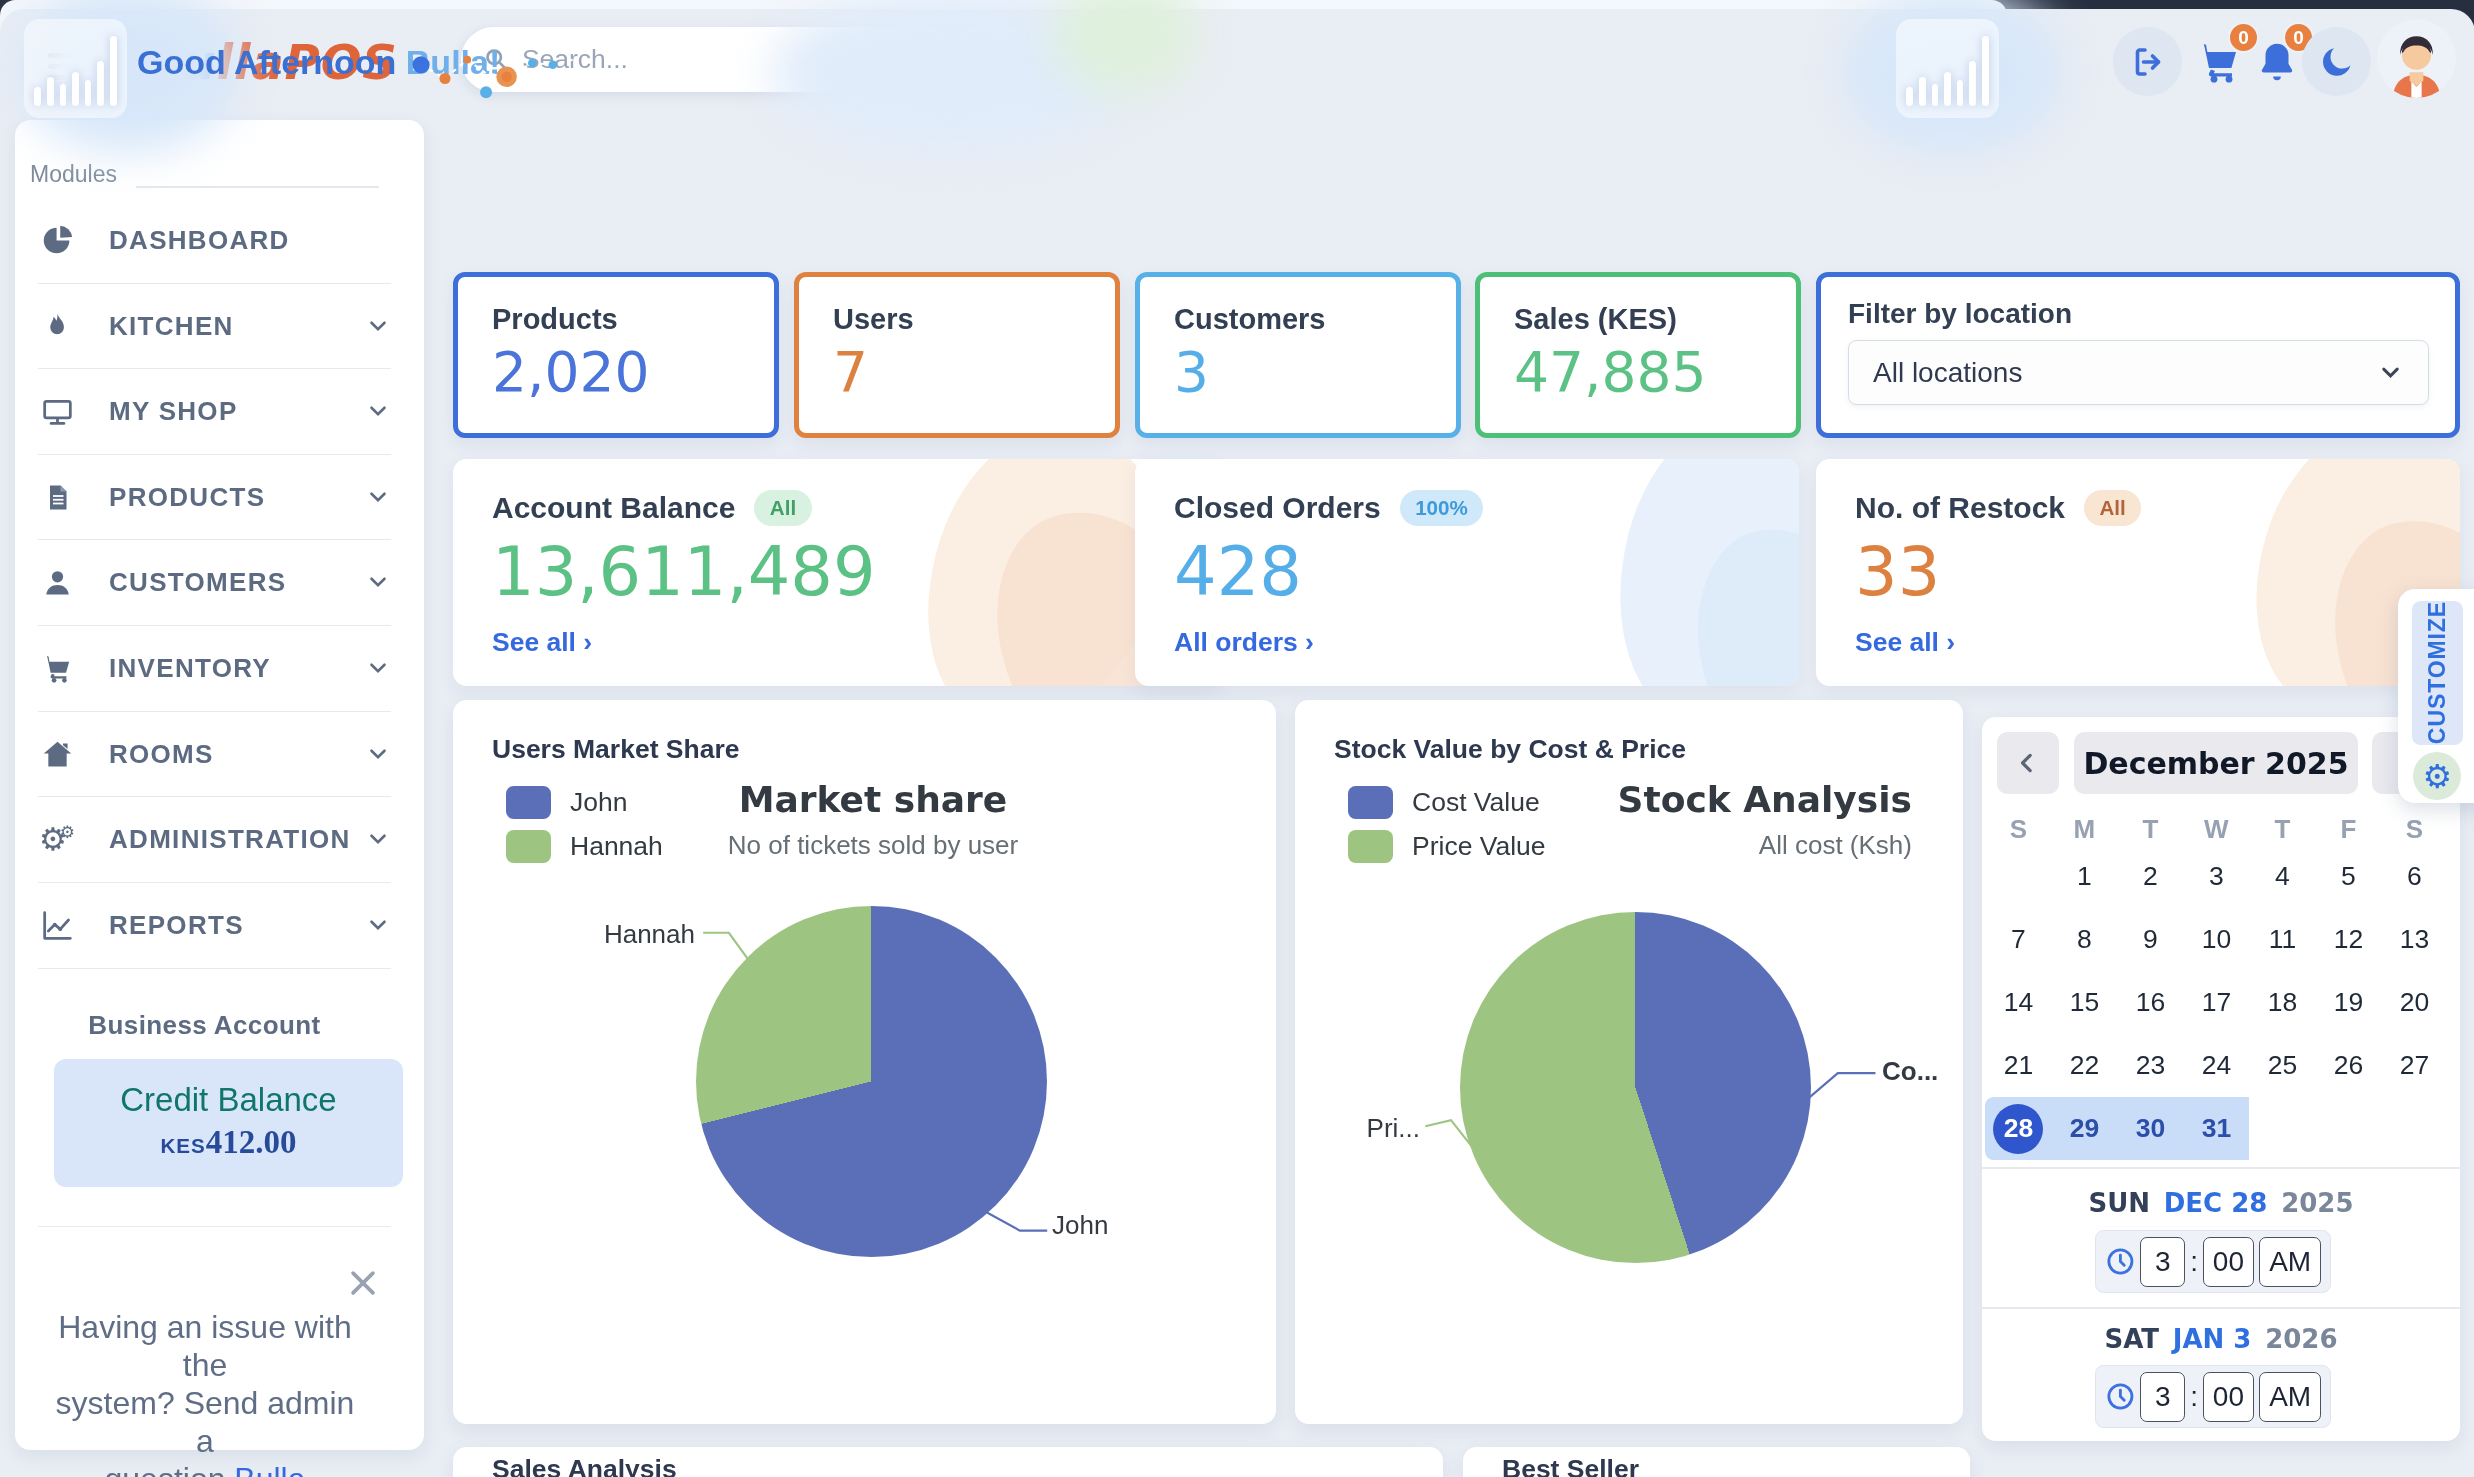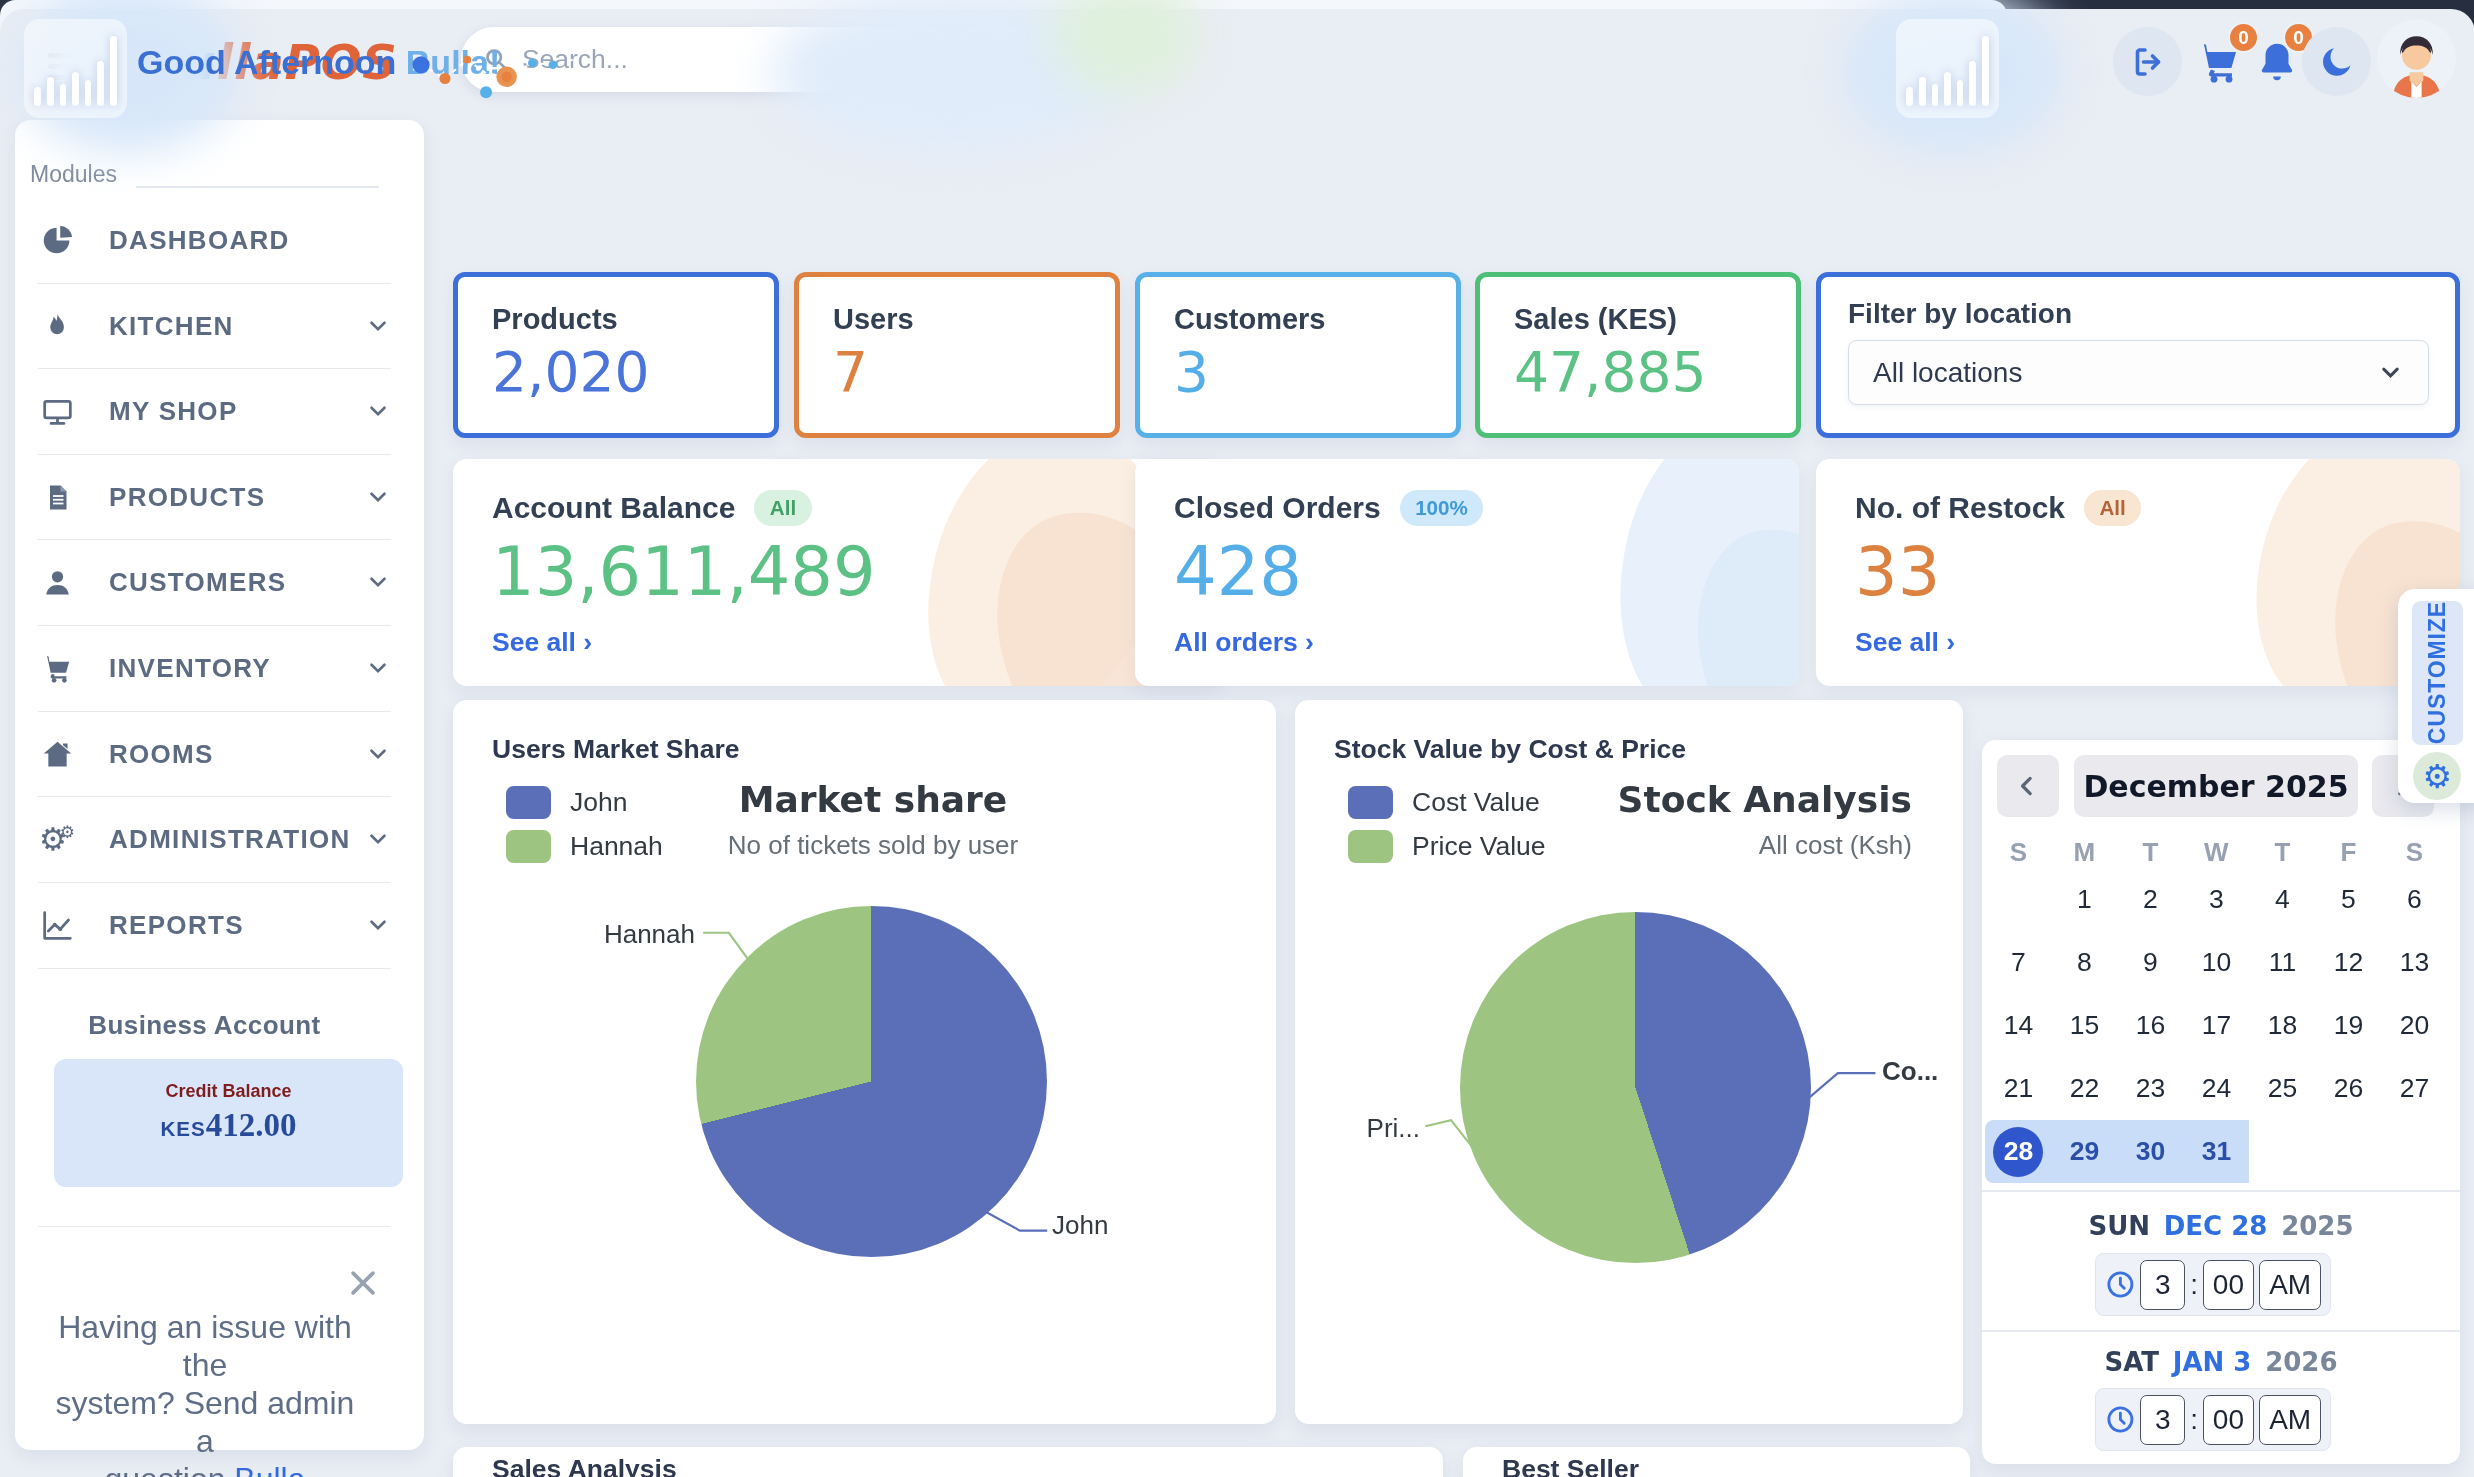--- a/index.html
+++ b/index.html
@@ -25,21 +25,21 @@
   .sidebar { left:15.4px; top:120px; width:409px; height:1330px; border-radius:15.4px; }
   .modules { position:absolute; left:30px; top:161px; width:349px; display:flex; align-items:flex-end; }
   .modules span { font-size:23px; color:#7e8a9c; margin-right:19px; }
   .modules i { flex:1; height:1.7px; background:#e3e8ef; }
   .side-item { position:absolute; left:38px; width:353px; height:86px; display:flex; align-items:center; cursor:pointer; }
   .side-item .ic { width:38px; display:flex; justify-content:center; }
   .side-item .lbl { margin-left:33px; font-size:26px; font-weight:600; letter-spacing:1.3px; color:#5d6b82; flex:1; }
   .side-div { position:absolute; left:38px; width:353px; height:0.9px; background:#e6eaf0; }
   .biz { position:absolute; left:0; top:1010px; width:409px; text-align:center; font-size:26px; font-weight:600; color:#5d6b82; letter-spacing:0.4px; }
   .credit { position:absolute; left:54px; top:1059px; width:349px; height:128px; background:#d9e6f9; border-radius:12px; text-align:center; padding-top:22px; cursor:pointer; }
-  .credit .t { font-size:18px; font-weight:bold; color:#7f1d1d; }
+  .credit .t { font-size:33px; font-weight:normal; color:#0f766e; }
   .credit .a { margin-top:5.1px; color:#274a9b; font-weight:800; }
   .credit .cur { font-size:20.6px; letter-spacing:0.9px; }
   .credit .amt { font-size:33px; font-family:Liberation Serif, serif; }
   .help-x { position:absolute; left:346px; top:1266px; width:38px; height:38px; cursor:pointer; }
   .help-text { position:absolute; left:51px; top:1308px; width:308px; text-align:center; font-size:32px; line-height:38px; color:#5f6e86; }
   .help-text a { color:#3569e0; text-decoration:none; }
 
   
   .banner { left:453px; top:120px; width:2007px; height:137px; border-radius:15.4px; background:#f4f7fc; overflow:hidden; box-shadow:0 6.9px 17px rgba(110,130,165,0.10); }
   .blob { position:absolute; border-radius:50%; filter:blur(22px); }
@@ -82,21 +82,21 @@
   .sw-blue { background:#5b6fb8; } .sw-green { background:#9dc581; }
   .hc-title { position:absolute; font-size:36px; font-weight:bold; color:#333a41; font-family:"DejaVu Sans",sans-serif; }
   .hc-sub { position:absolute; font-size:26px; color:#666e76; }
   .pie { position:absolute; width:351px; height:351px; border-radius:50%; }
   .pie1 { background:conic-gradient(#5b6fb8 0deg 256deg, #9dc581 256deg 360deg); }
   .pie2 { background:conic-gradient(#5b6fb8 0deg 162deg, #9dc581 162deg 360deg); }
   .pie-label { position:absolute; font-size:26px; color:#333a41; }
   .leader { position:absolute; left:0; top:0; width:100%; height:100%; pointer-events:none; }
 
   
-  .cal-card { left:1982px; top:740px; width:478px; height:724px; }
+  .cal-card { left:1982px; top:717px; width:478px; height:724px; }
   .cal-nav { position:absolute; width:62px; height:62px; background:#e9e9ee; border-radius:10.3px; display:flex; align-items:center; justify-content:center; cursor:pointer; }
   .cal-month { position:absolute; left:92px; top:15.4px; width:284px; height:62px; background:#e9e9ee; border-radius:10.3px; display:flex; align-items:center; justify-content:center; font-size:30px; font-weight:bold; color:#111827; font-family:"DejaVu Sans",sans-serif; cursor:pointer; }
   .cal-dow { position:absolute; left:3.4px; top:97px; width:462px; display:grid; grid-template-columns:repeat(7,66px); }
   .cal-dow span { text-align:center; font-size:26px; font-weight:bold; color:#97a1b2; }
   .cal-grid { position:absolute; left:3.4px; top:128px; width:462px; display:grid; grid-template-columns:repeat(7,66px); grid-auto-rows:63px; }
   .cc { display:flex; align-items:center; justify-content:center; font-size:26.5px; color:#1f2937; cursor:pointer; }
   .cc.range { background:#c9dcf8; color:#2b4fa8; font-weight:bold; }
   .cc.start { border-radius:8.6px 0 0 8.6px; }
   .selcircle { width:50px; height:50px; border-radius:50%; background:#3056cd; color:#fff; display:flex; align-items:center; justify-content:center; font-size:26.5px; font-weight:bold; }
   .cal-div { position:absolute; left:0; width:478px; height:1.7px; background:#e6eaf0; }

